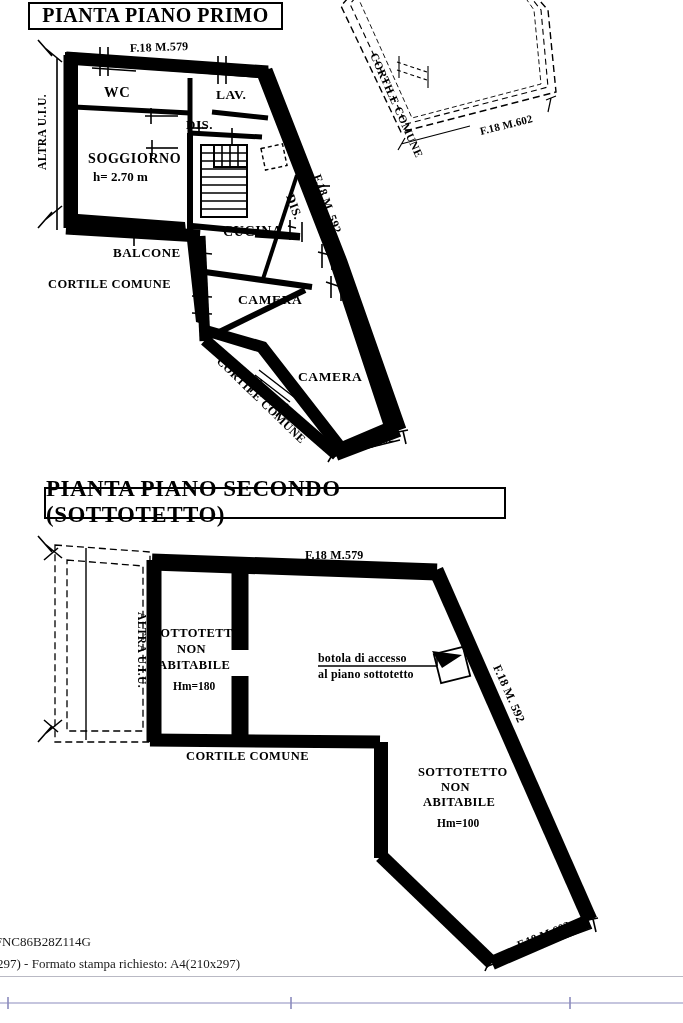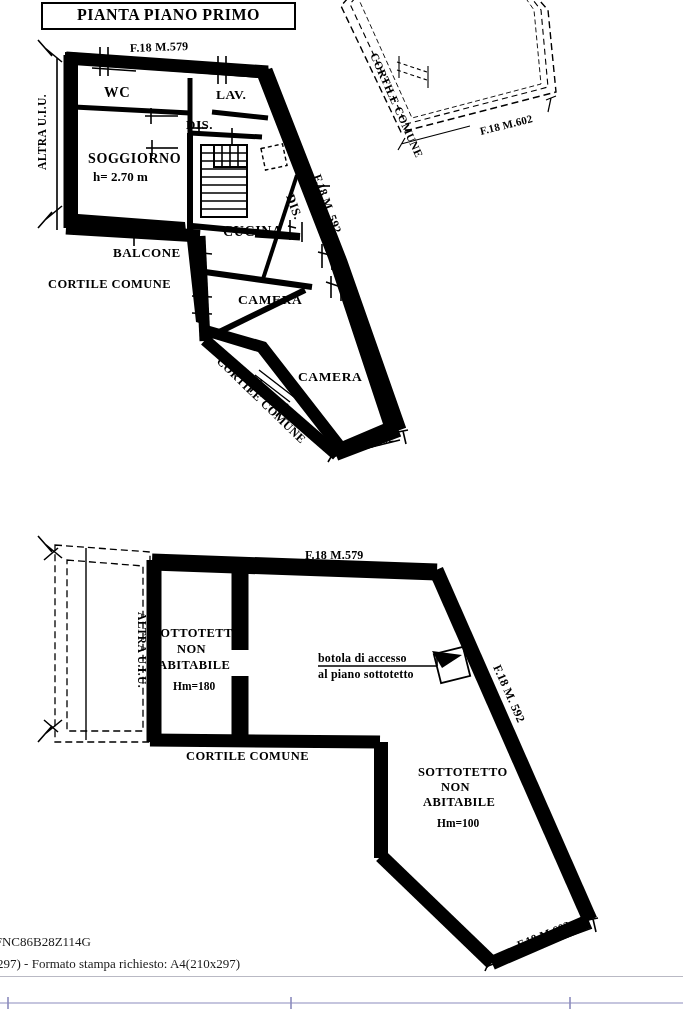--- a/index.html
+++ b/index.html
@@ -29,23 +29,22 @@
     font-weight: bold;
     letter-spacing: 0.5px;
     display: flex;
     align-items: center;
     justify-content: center;
     box-sizing: border-box;
   }
   #title-primo {
     left: 28px; top: 2px;
     width: 255px; height: 28px;
-    font-size: 16px;
+    font-size: 20px;
     padding-bottom: 2px;
-    margin-left: 13px;
   }
   #title-secondo {
     left: 44px; top: 487px;
     width: 462px; height: 32px;
     font-size: 23px;
     padding-bottom: 2px;
   }
   .footer-line {
     position: absolute;
     font-family: "Liberation Serif", serif;
@@ -68,20 +67,21 @@
   }
   svg text { font-family: "Liberation Serif", serif; }
 </style>
 </head>
 <body>
 
 <div id="sheet">
 
   <div class="title-box" id="title-primo">PIANTA PIANO PRIMO</div>
 
+  <div class="title-box" id="title-secondo">PIANTA PIANO SECONDO (SOTTOTETTO)</div>
 
   <svg width="683" height="1023" viewBox="0 0 683 1023" style="position:absolute;left:0;top:0;">
 
     <g>
 
       <path d="M 355,-10 L 341,6 L 401,132 L 556,92 L 548,10 L 530,-10" fill="none" stroke="#000" stroke-width="1.4" stroke-dasharray="7,4"></path>
       <path d="M 362,-10 L 350,4 L 406,124 L 548,87 L 541,10 L 525,-10" fill="none" stroke="#000" stroke-width="1.1" stroke-dasharray="6,4"></path>
       <path d="M 370,-10 L 360,2 L 412,118 L 541,84 L 534,10 L 520,-10" fill="none" stroke="#000" stroke-width="0.9" stroke-dasharray="5,3"></path>
 
       <path d="M 397,62 L 427,72 M 397,70 L 427,80" stroke="#000" stroke-width="1.1" stroke-dasharray="4,3" fill="none"></path>

